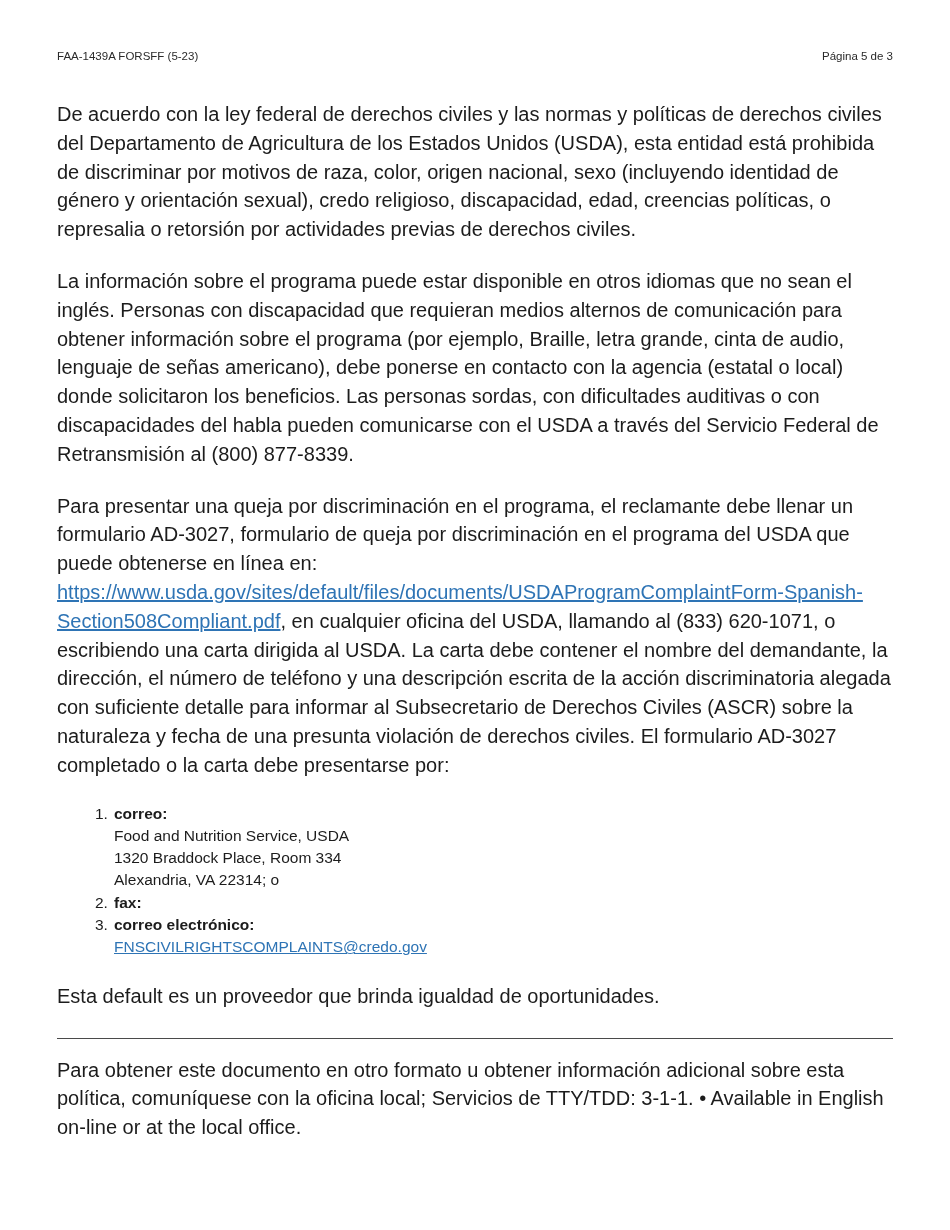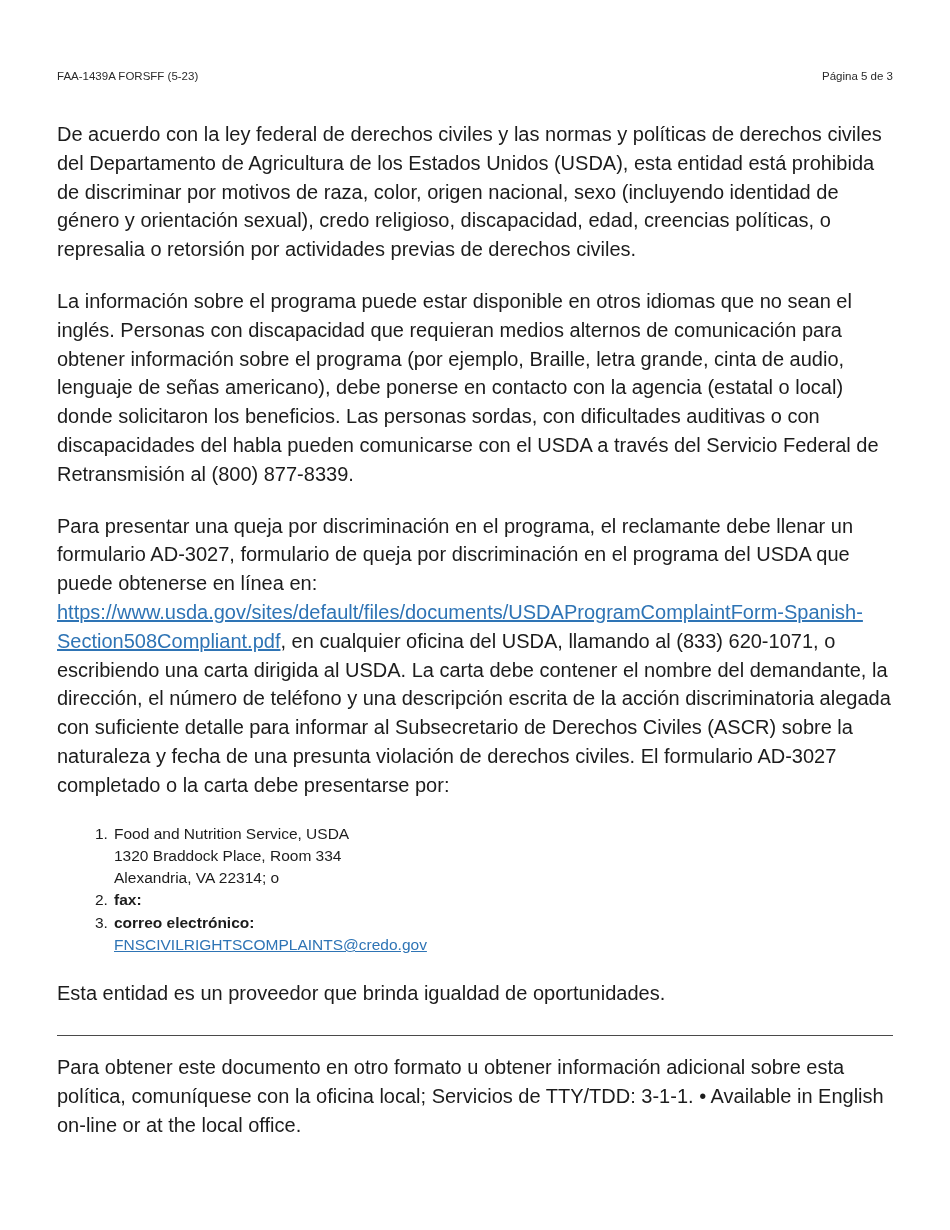--- a/index.html
+++ b/index.html
@@ -7,21 +7,21 @@
       width: 950px;
       height: 1230px;
       background: #ffffff;
       font-family: "Liberation Sans", "DejaVu Sans", sans-serif;
       color: #1c1c1c;
     }
     .page {
       box-sizing: border-box;
       width: 950px;
       height: 1230px;
-      padding: 70px 57px 0 57px;
+      padding: 50px 57px 0 57px;
     }
     .doc-header {
       display: flex;
       justify-content: space-between;
       align-items: baseline;
       font-size: 11.5px;
       color: #2a2a2a;
       margin-bottom: 38px;
     }
     .para {
@@ -64,20 +64,21 @@
 
   <p class="para">La información sobre el programa puede estar disponible en otros idiomas que no sean el inglés. Personas con discapacidad que requieran medios alternos de comunicación para obtener información sobre el programa (por ejemplo, Braille, letra grande, cinta de audio, lenguaje de señas americano), debe ponerse en contacto con la agencia (estatal o local) donde solicitaron los beneficios. Las personas sordas, con dificultades auditivas o con discapacidades del habla pueden comunicarse con el USDA a través del Servicio Federal de Retransmisión al (800) 877-8339.</p>
 
   <p class="para"><span>Para presentar una queja por discriminación en el programa, el reclamante debe llenar un formulario AD-3027, formulario de queja por discriminación en el programa del USDA que puede obtenerse en línea en: </span><a class="link">https://www.usda.gov/sites/default/files/documents/USDAProgramComplaintForm-Spanish-Section508Compliant.pdf</a><span>, en cualquier oficina del USDA, llamando al (833) 620-1071, o escribiendo una carta dirigida al USDA. La carta debe contener el nombre del demandante, la dirección, el número de teléfono y una descripción escrita de la acción discriminatoria alegada con suficiente detalle para informar al Subsecretario de Derechos Civiles (ASCR) sobre la naturaleza y fecha de una presunta violación de derechos civiles. El formulario AD-3027 completado o la carta debe presentarse por:</span></p>
 
   <div class="olist">
 
     <div class="oitem">
       <span class="onum">1.</span>
       <div>
+        <div class="obold">correo:</div>
         <div>Food and Nutrition Service, USDA</div>
         <div>1320 Braddock Place, Room 334</div>
         <div>Alexandria, VA 22314; o</div>
       </div>
     </div>
 
     <div class="oitem">
       <span class="onum">2.</span>
       <div>
         <div class="obold">fax:</div>
@@ -87,19 +88,19 @@
     <div class="oitem">
       <span class="onum">3.</span>
       <div>
         <div class="obold">correo electrónico:</div>
         <div><a class="link">FNSCIVILRIGHTSCOMPLAINTS@credo.gov</a></div>
       </div>
     </div>
 
   </div>
 
-  <p class="para">Esta entidad es un proveedor que brinda igualdad de oportunidades.</p>
+  <p class="para">Esta default es un proveedor que brinda igualdad de oportunidades.</p>
 
   <hr class="divider">
 
   <p class="para">Para obtener este documento en otro formato u obtener información adicional sobre esta política, comuníquese con la oficina local; Servicios de TTY/TDD: 3-1-1. • Available in English on-line or at the local office.</p>
 
 </div>
 
 </body></html>

